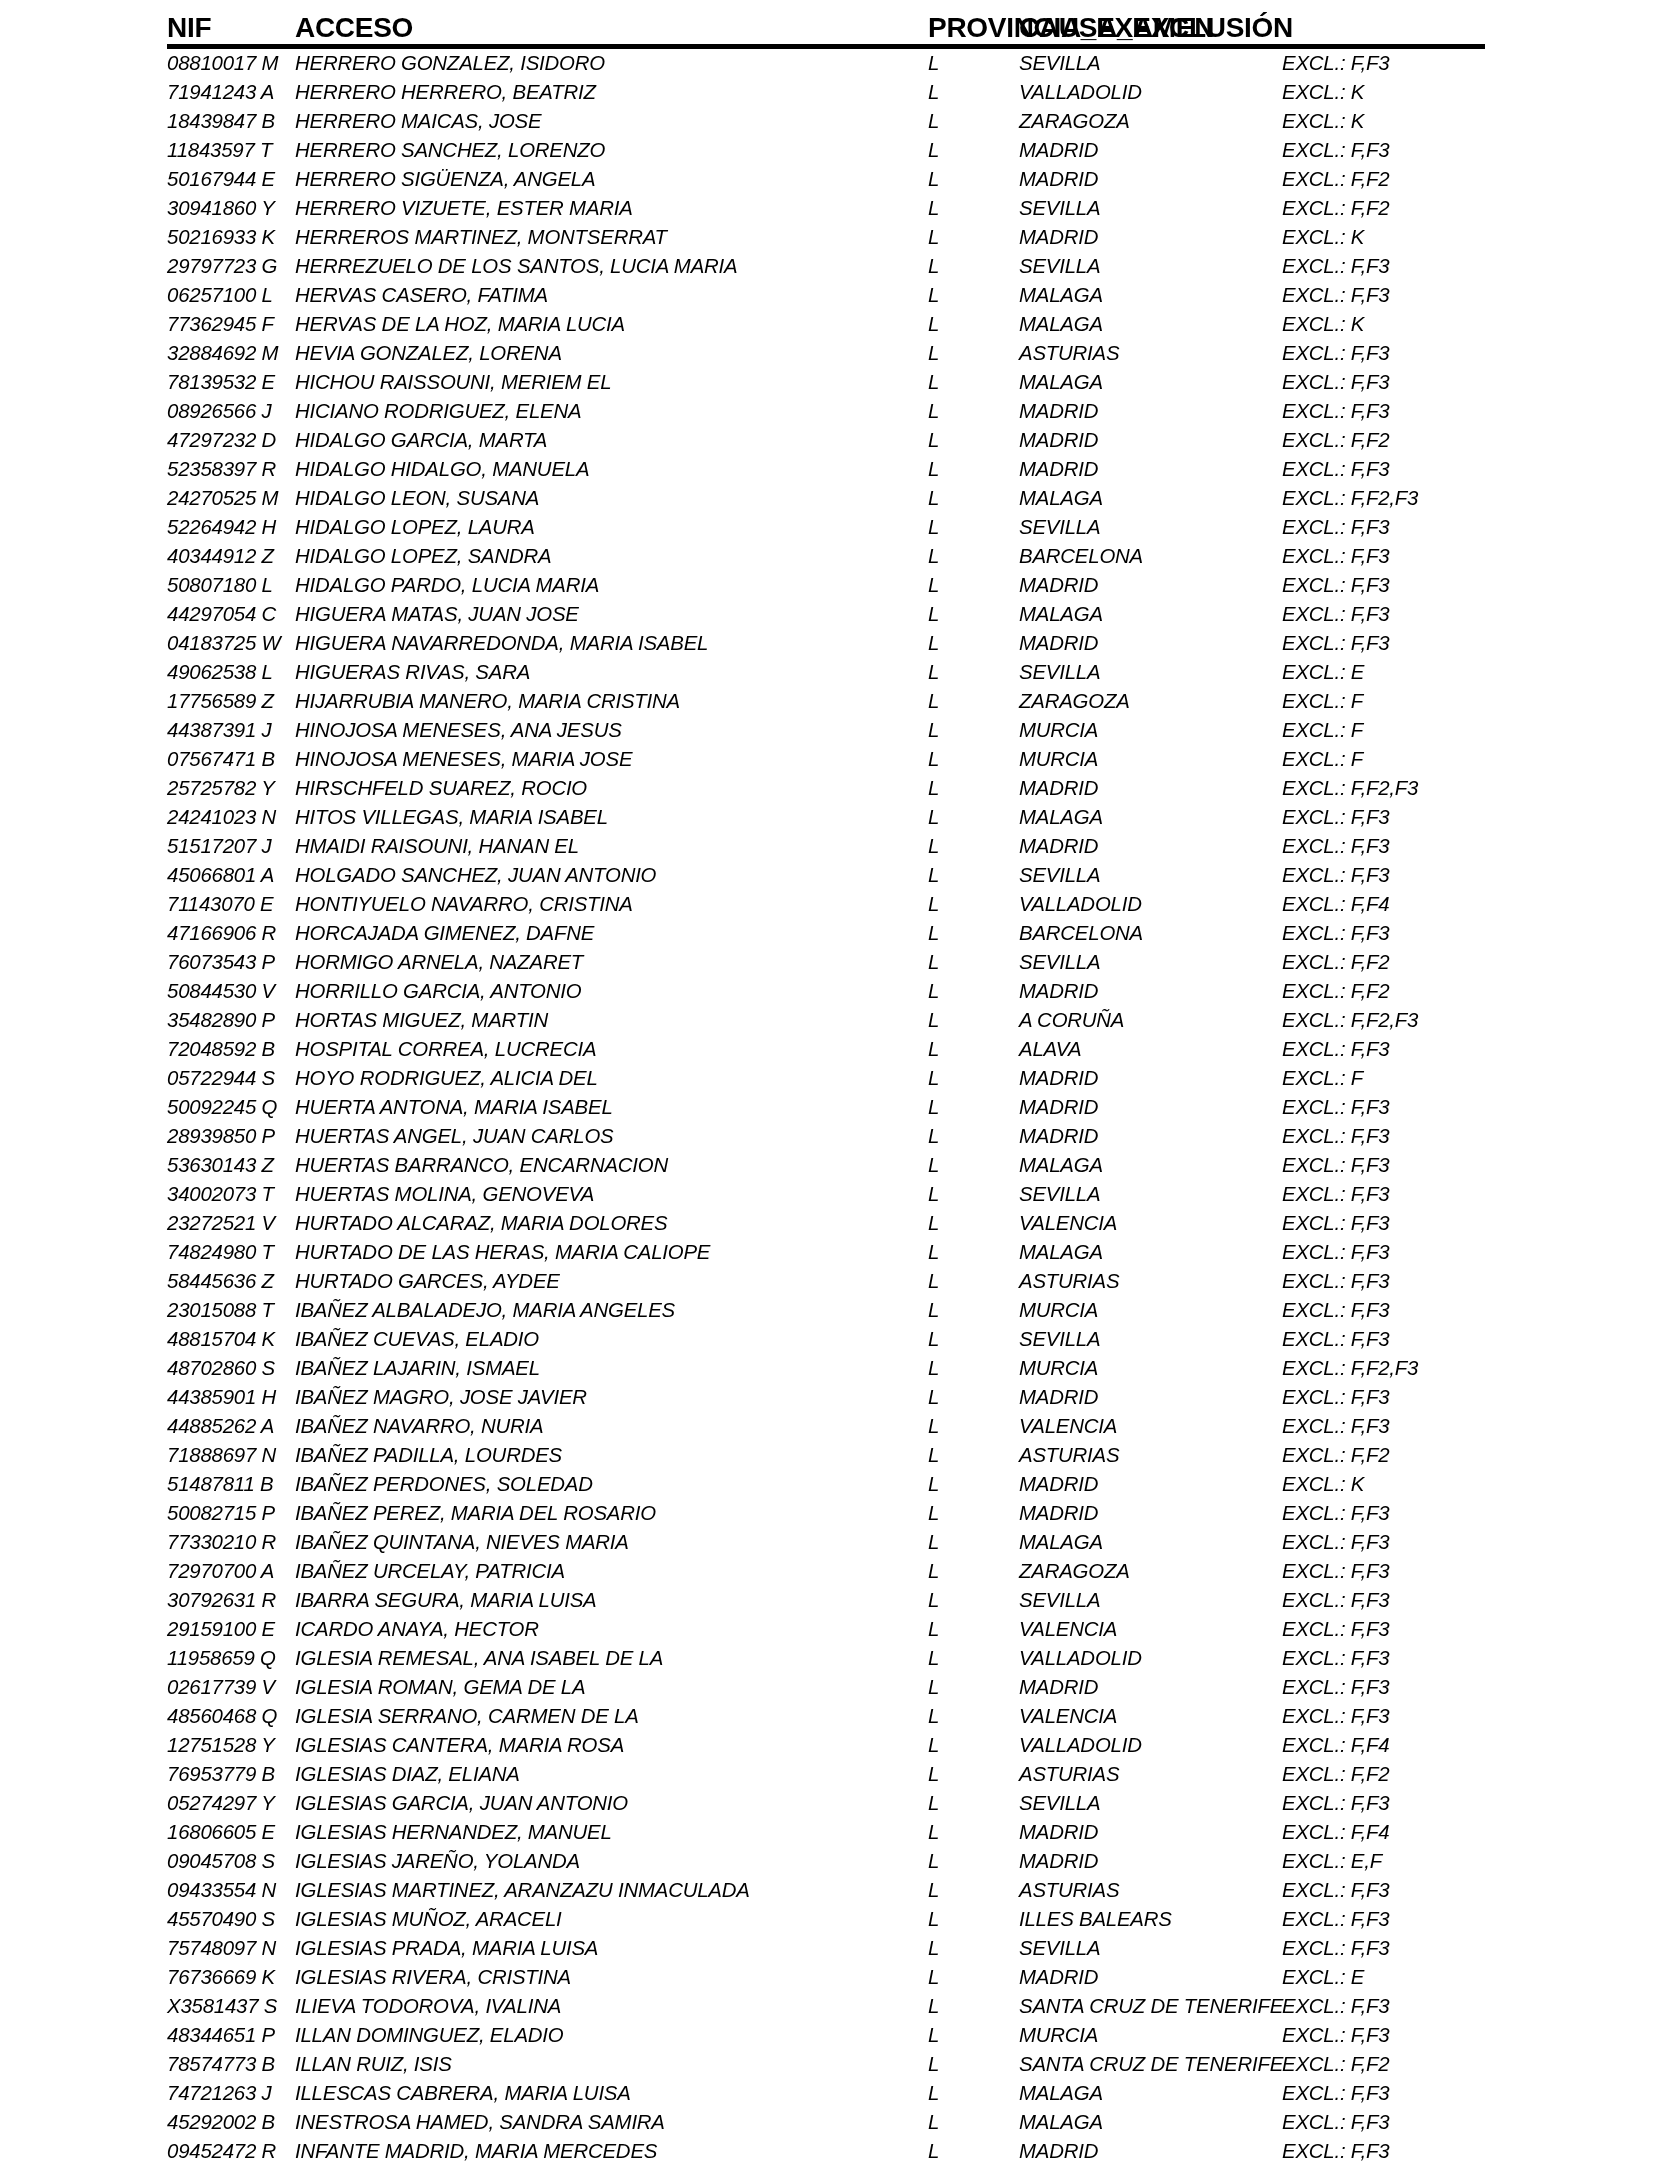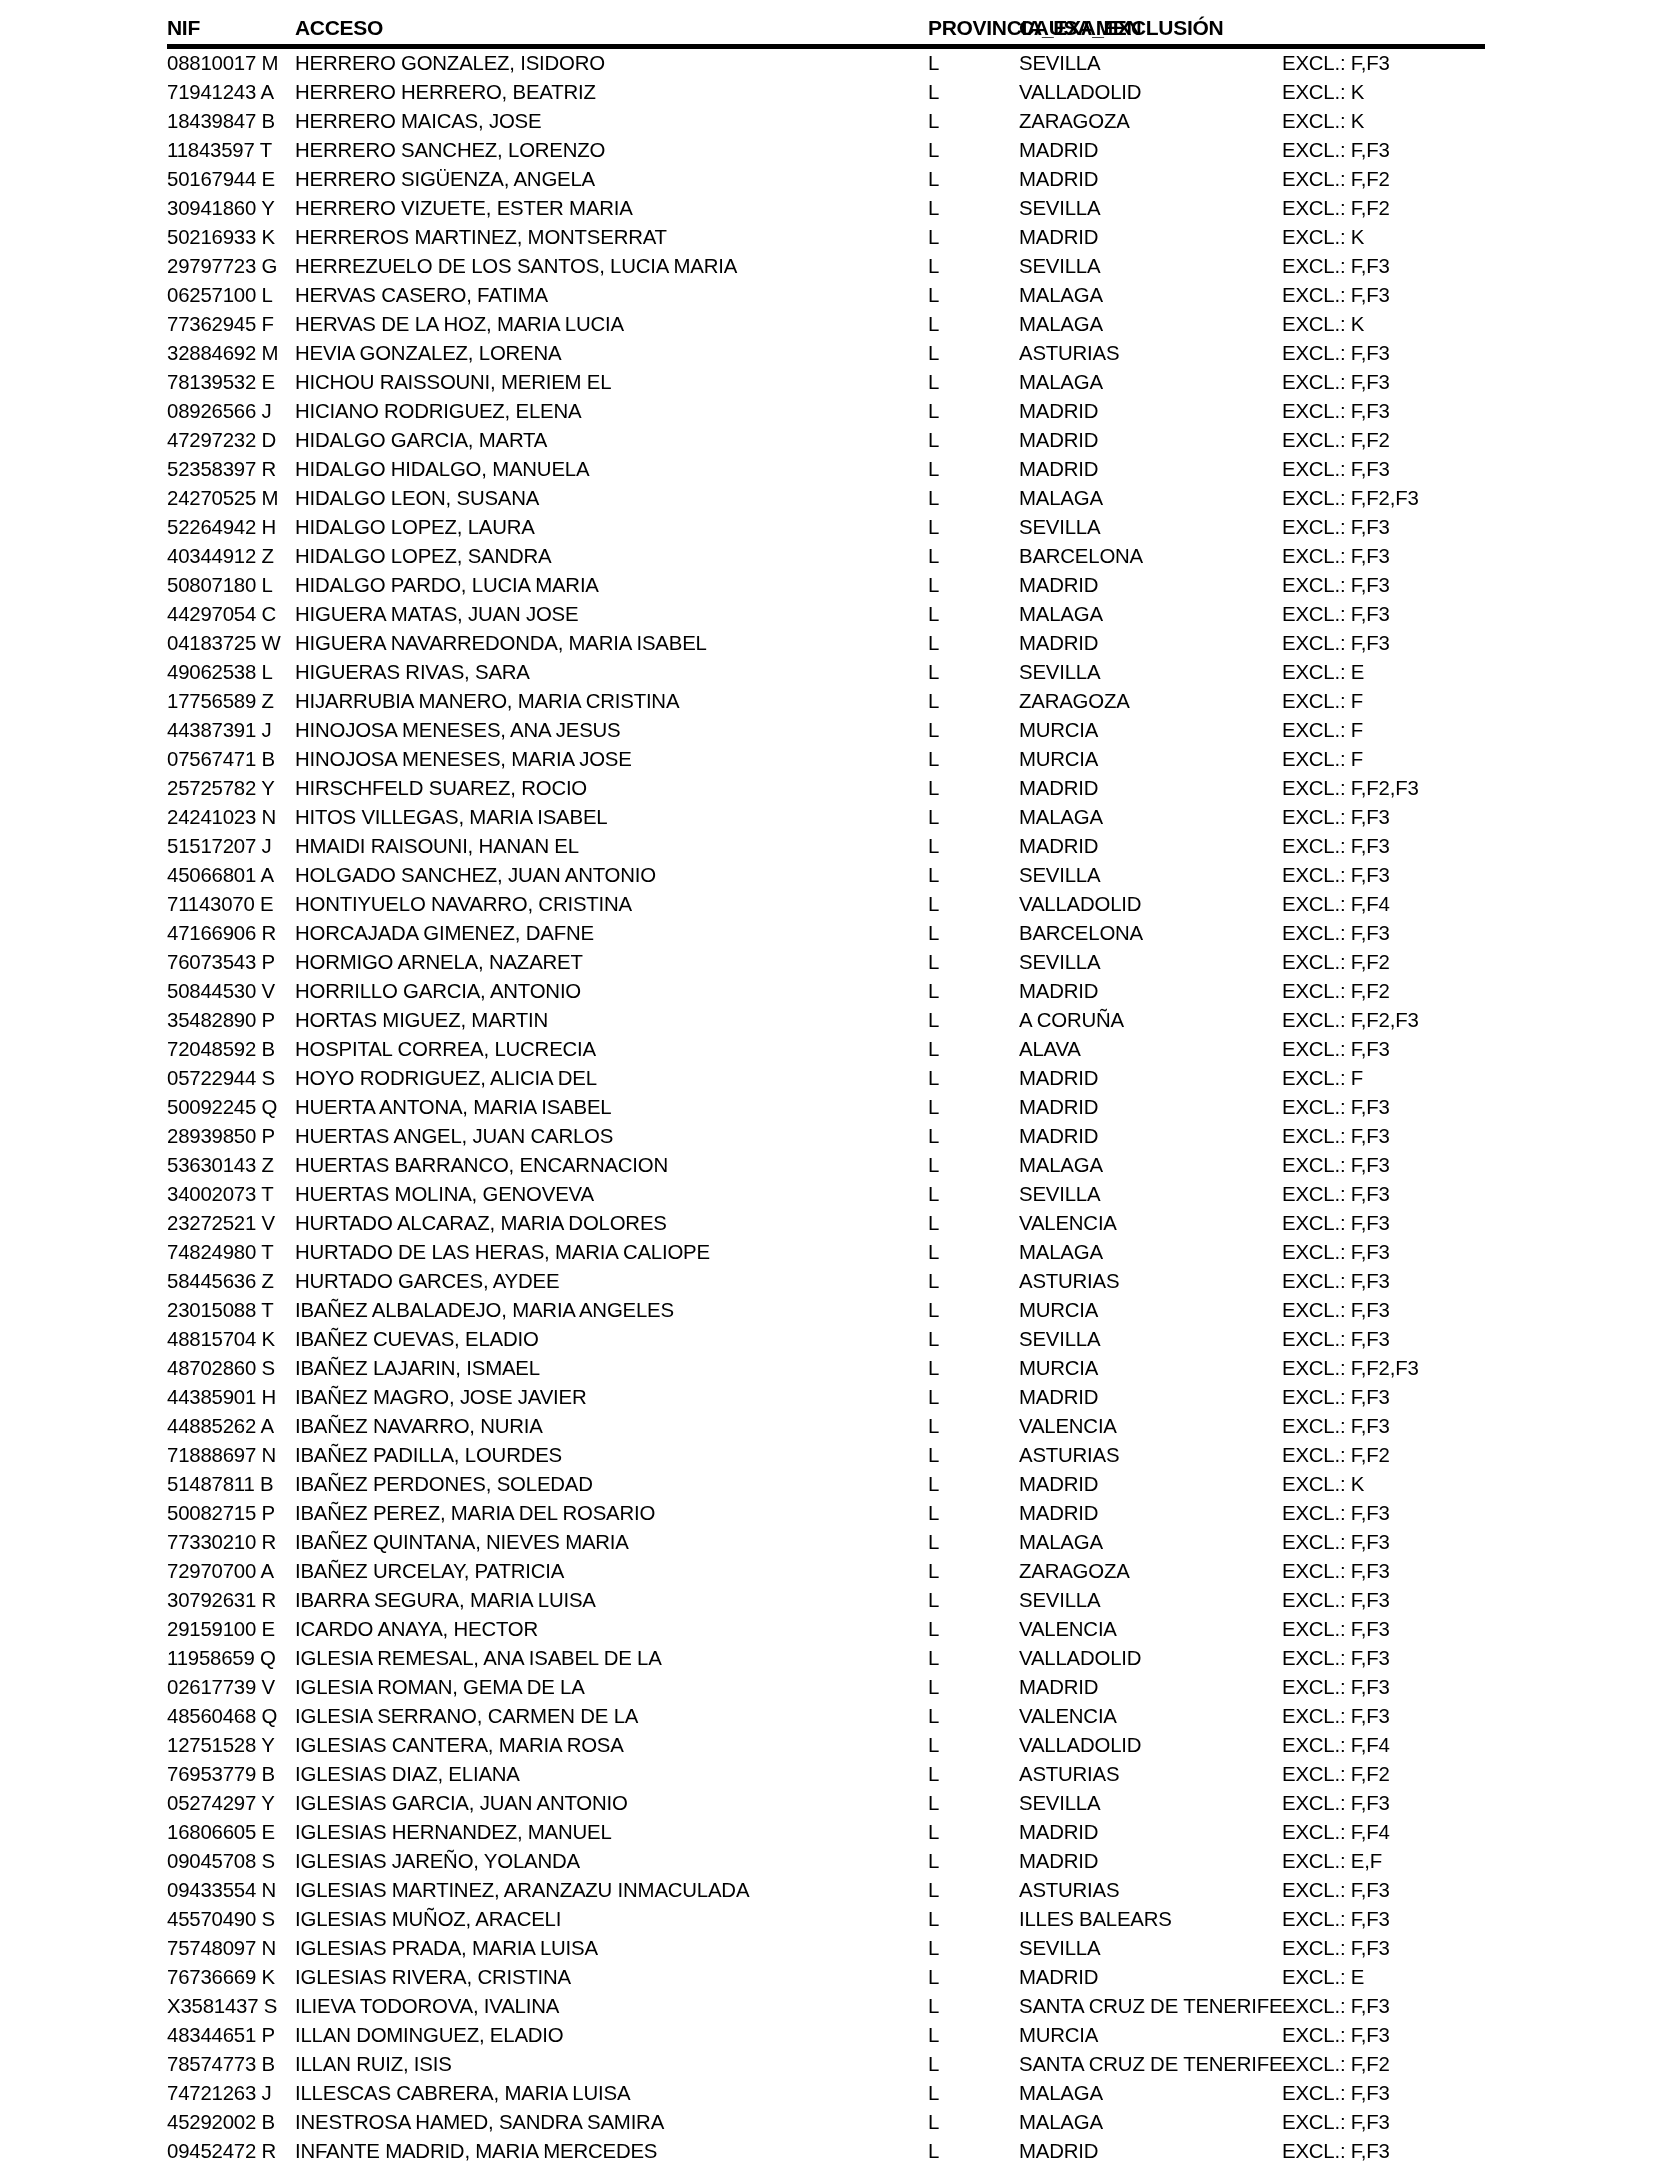--- a/index.html
+++ b/index.html
@@ -21,33 +21,34 @@
   .table {
     position: absolute;
     left: 167px;
     top: 9.4px;
     width: 1318px;
   }
   .header-row {
     display: grid;
     grid-template-columns: 128px 633px 91px 263px 203px;
     font-weight: bold;
-    font-size: 21px;
+    font-size: 28px;
     letter-spacing: -0.3px;
     line-height: 23.6px;
     padding-top: 6.3px;
     padding-bottom: 4.7px;
     border-bottom: 5.5px solid #000000;
   }
   .header-cell {
     white-space: nowrap;
     overflow: visible;
   }
   .tbody {
     margin-top: 0;
+    font-style: italic;
   }
   .row {
     display: grid;
     grid-template-columns: 128px 633px 91px 263px 203px;
     height: 29px;
     align-items: center;
     font-size: 20.4px;
     letter-spacing: -0.2px;
   }
   .cell {

